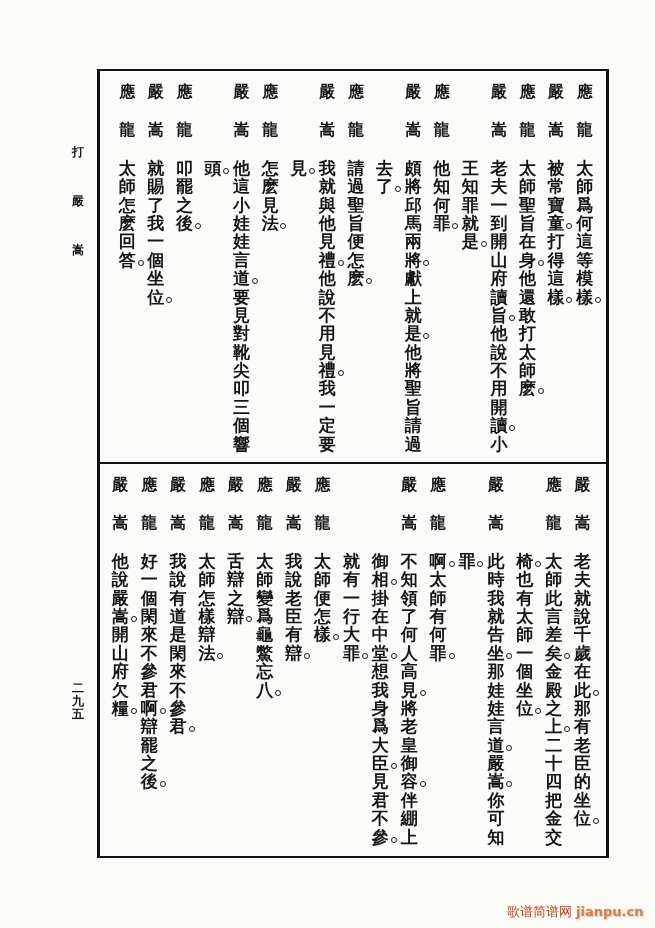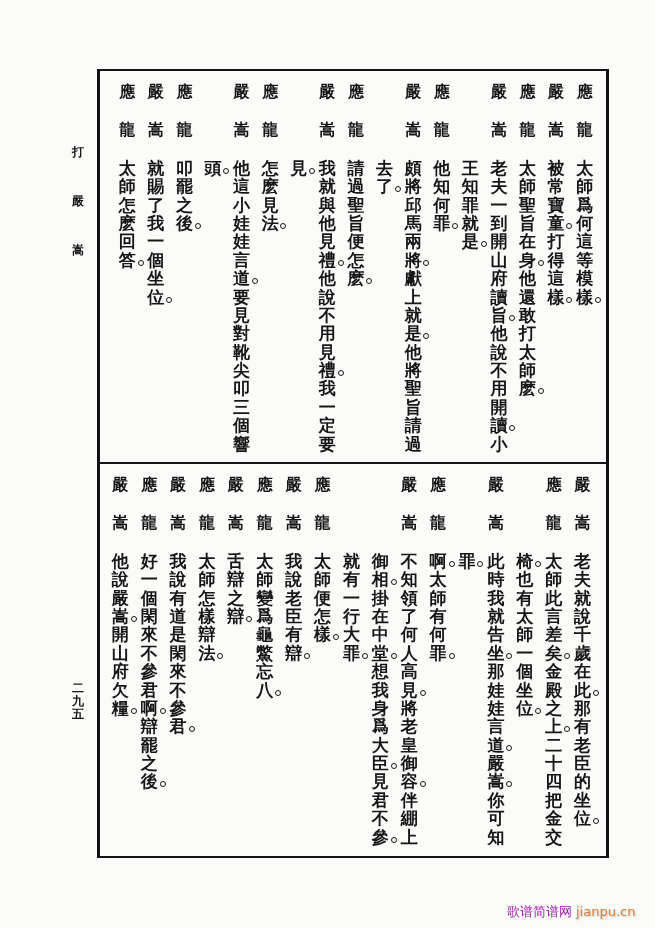--- a/index.html
+++ b/index.html
@@ -21,22 +21,22 @@
   .sp .ch { font-size:16px; }
   .sp .ch + .ch { margin-top:19.6px; }
   .pm { position:absolute; right:-2px; top:9px; width:4px; height:4px; border:1.3px solid #1a1a1a;
         border-radius:50%; font-size:0; line-height:0; color:transparent; overflow:hidden; }
   .margin-title { position:absolute; left:72px; top:146px; width:12px; }
   .margin-title .ch { height:12px; line-height:12px; font-size:12px; margin-bottom:37px; }
   .page-num { position:absolute; left:72px; top:682px; width:12px; }
   .page-num .ch { height:13px; line-height:13px; font-size:12px; }
   .watermark { position:absolute; left:507px; top:903px; font-size:13px; white-space:nowrap;
                font-family:"DejaVu Sans", "Liberation Sans", sans-serif; }
-  .wm-cn { color:#a21caf; }
-  .wm-en { color:#d9803f; text-shadow:1px 1px 2px rgba(0,0,0,0.25); margin-left:4px; }
+  .wm-cn { color:#c2410c; }
+  .wm-en { color:#d9803f; text-shadow:1px 1px 2px rgba(0,0,0,0.25); margin-left:4px;font-weight:bold; }
 </style>
 </head>
 <body>
 
 <div class="frame"></div>
 <div class="divider"></div>
 
 <div class="margin-title vtext">
     <span class="ch">打</span>
     <span class="ch">嚴</span>

